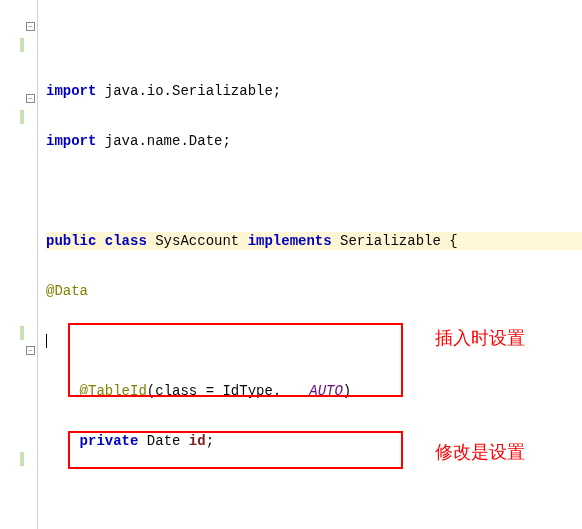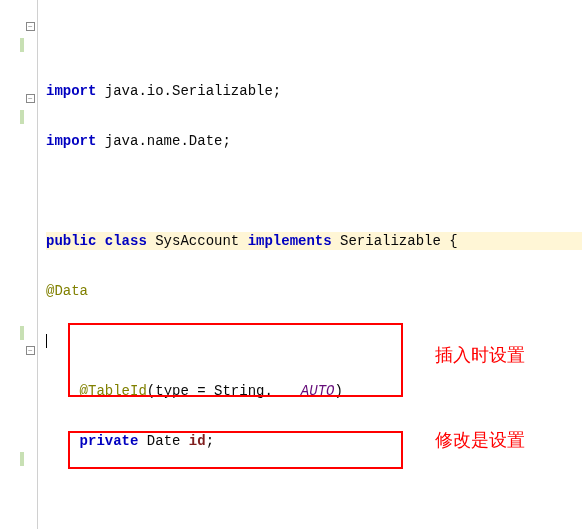--- a/index.html
+++ b/index.html
@@ -146,21 +146,21 @@
   </div>
 
   <div class="code">
     <div class="line"><span></span></div>
     <div class="line"><span class="kw">import </span><span>java.io.Serializable;</span></div>
     <div class="line"><span class="kw">import </span><span>java.name.Date;</span></div>
     <div class="line"><span></span></div>
     <div class="line"><span class="hl-open"></span><span class="kw">public class </span><span>SysAccount </span><span class="kw">implements </span><span>Serializable {</span></div>
     <div class="line"><span class="ann">@Data</span></div>
     <div class="line caret-line"><span class="caret-mark"></span><span></span></div>
-    <div class="line">    <span class="ann">@TableId</span><span>(type = String.</span><span class="enum">AUTO</span><span>)</span></div>
+    <div class="line">    <span class="ann">@TableId</span><span>(class = IdType.</span><span class="enum">AUTO</span><span>)</span></div>
     <div class="line">    <span class="kw">private </span><span>Date </span><span class="fld">id</span><span>;</span></div>
     
     
     
     
     
     
     
     
     
@@ -172,14 +172,14 @@
     
     
     
 
     
     <div class="redbox" style="left:30px; top:323px; width:335px; height:74px;"></div>
     <div class="redbox" style="left:30px; top:431px; width:335px; height:38px;"></div>
   </div>
 </div>
 
-<div class="callout" style="left:435px; top:343px;">插入时设置</div>
-<div class="callout" style="left:435px; top:428px;">修改是设置</div>
+<div class="callout" style="left:435px; top:326px;">插入时设置</div>
+<div class="callout" style="left:435px; top:440px;">修改是设置</div>
 
 </body></html>

